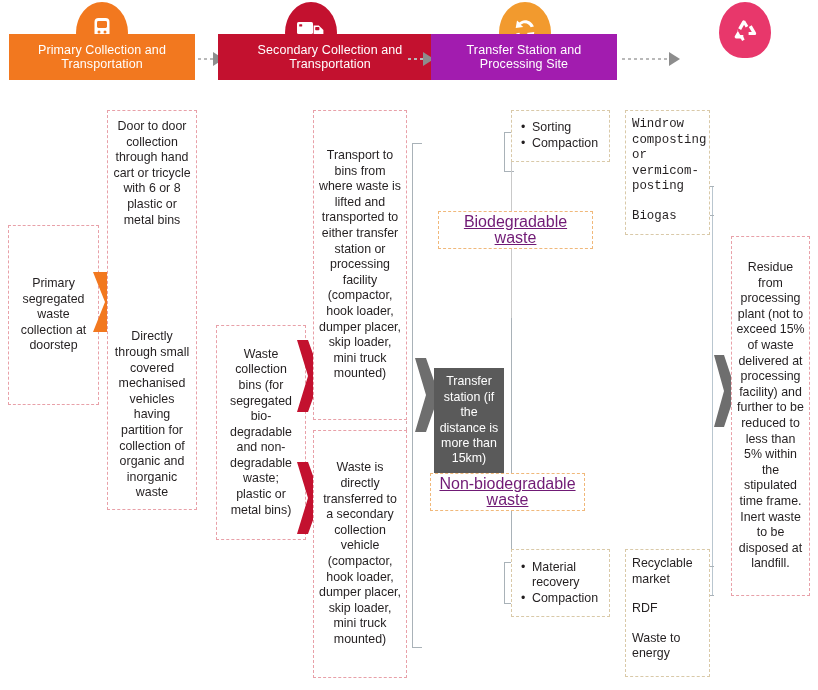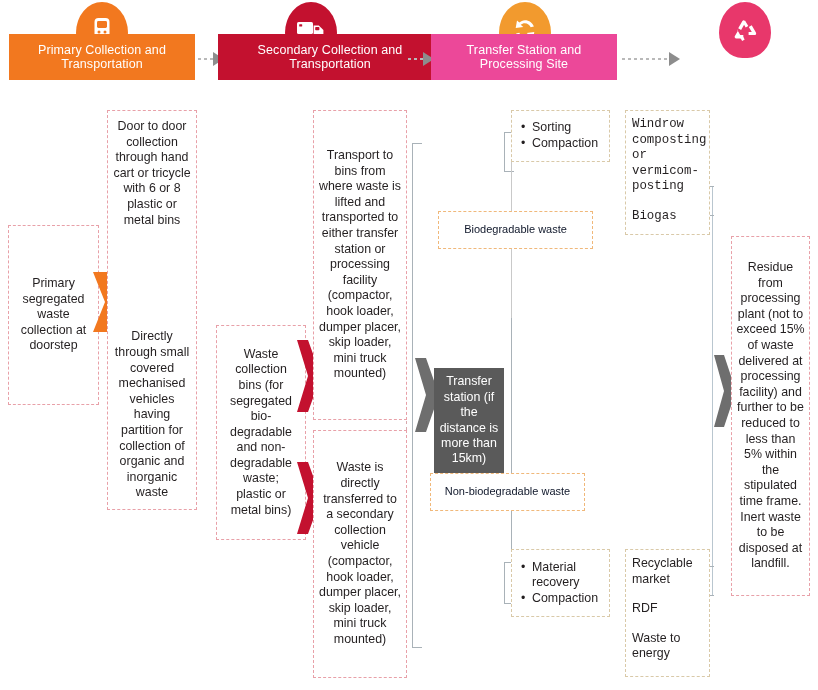--- a/index.html
+++ b/index.html
@@ -29,21 +29,21 @@
   .box{position:absolute;box-sizing:border-box;display:flex;flex-direction:column;
        justify-content:center;background:#fff;font-size:12.4px;line-height:15.6px;}
   .box .t{display:block;}
   .dashed-pink{border:1px dashed #e8a0a8;justify-content:center;}
   .dashed-orange{border:1px dashed #f0b87a;}
   .dashed-tan{border:1px dashed #d9c9a8;}
   .center{text-align:center;}
   .left{text-align:left;}
   .pad{padding:6px 7px;}
 
-  .label-orange{color:#0f172a;font-size:11px;}
+  .label-orange{color:#701a75;font-size:16px;text-decoration:underline;}
 
   .grey-box{position:absolute;box-sizing:border-box;background:#5a5a5a;color:#fff;
             display:flex;align-items:center;justify-content:center;text-align:center;
             font-size:12.4px;line-height:15.4px;padding:6px 4px;}
 
   
   ul.bul{margin:0;padding:0 0 0 14px;list-style:none;}
   ul.bul li{position:relative;margin:0;}
   ul.bul li::before{content:"\2022";position:absolute;left:-11px;top:0;}
 
@@ -110,21 +110,21 @@
   </div>
 
   <div class="bubble" style="left:499px;top:2px;width:52px;height:56px;background:#F29A2E;">
     <span>
       <svg width="26" height="26" viewBox="0 0 26 26">
         <path d="M13 3.2c4.1 0 7.6 2.6 8.9 6.2l-3.2.9c-.9-2.4-3.2-4.1-5.9-4.1-1.6 0-3 .6-4.1 1.5l2.6 2.3-7.6 1.1L5 3.6l2.3 2C8.8 4.2 10.8 3.2 13 3.2z" fill="#fff"></path>
         <path d="M13 22.8c-4.1 0-7.6-2.6-8.9-6.2l3.2-.9c.9 2.4 3.2 4.1 5.9 4.1 1.6 0 3-.6 4.1-1.5l-2.6-2.3 7.6-1.1-1.3 7.5-2.3-2c-1.5 1.4-3.5 2.4-5.7 2.4z" fill="#fff"></path>
       </svg>
     </span>
   </div>
-  <div class="banner" style="left:431px;top:34px;width:186px;height:46px;background:#ec4899;">
+  <div class="banner" style="left:431px;top:34px;width:186px;height:46px;background:#a21caf;">
     <span>Transfer Station and Processing Site</span>
   </div>
 
   <div class="hdr-arrow" style="left:622px;top:52px;width:60px;">
     <span class="dotline" style="width:47px;"></span>
     <span class="tri"></span>
   </div>
 
   <div class="bubble" style="left:719px;top:2px;width:52px;height:56px;background:#E8376B;">
     <span>

